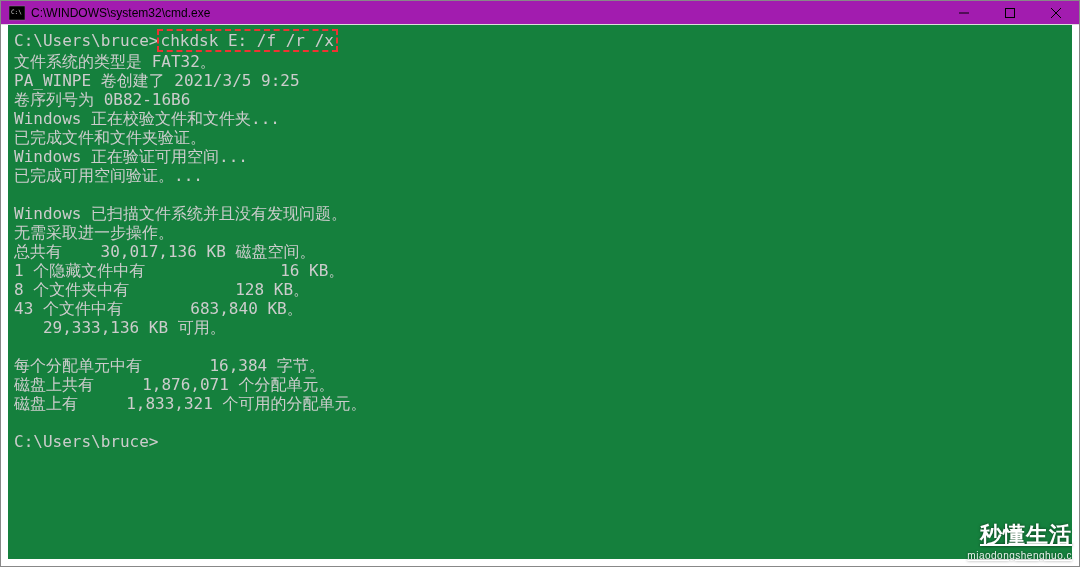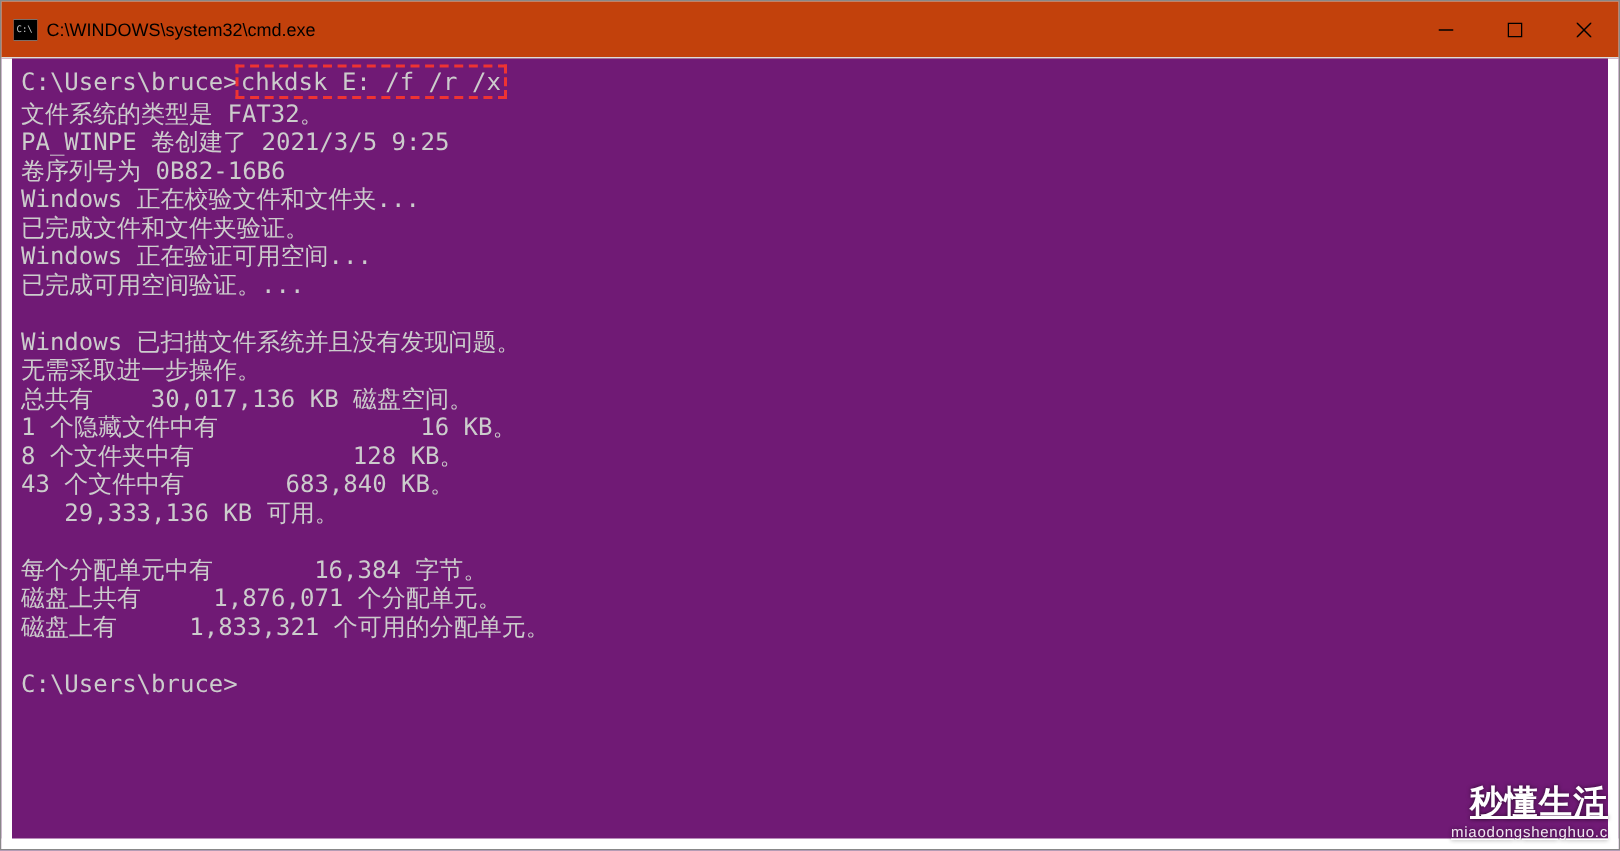--- a/index.html
+++ b/index.html
@@ -17,22 +17,22 @@
     }
     .window {
       width: 1080px;
       height: 567px;
       background: #fff;
       border: 1px solid #888;
       display: flex;
       flex-direction: column;
     }
     .titlebar {
-      height: 38px;
-      background: #c2410c;
+      height: 24px;
+      background: #a21caf;
       display: flex;
       align-items: center;
       border-bottom: 1px solid #ddd;
       user-select: none;
     }
     .titlebar-icon {
       width: 16px;
       height: 16px;
       margin-left: 8px;
       margin-right: 6px;
@@ -56,21 +56,21 @@
       align-items: center;
       justify-content: center;
       cursor: pointer;
     }
     .titlebar-btn svg {
       width: 10px;
       height: 10px;
     }
     .terminal {
       flex: 1;
-      background: #701a75;
+      background: #15803d;
       color: #ccc;
       font-family: "NSimSun", "SimSun", "Consolas", monospace;
       font-size: 16px;
       line-height: 19px;
       padding: 4px 6px;
       overflow: hidden;
       white-space: pre;
       border: 7px solid #fff;
       border-top: none;
     }

